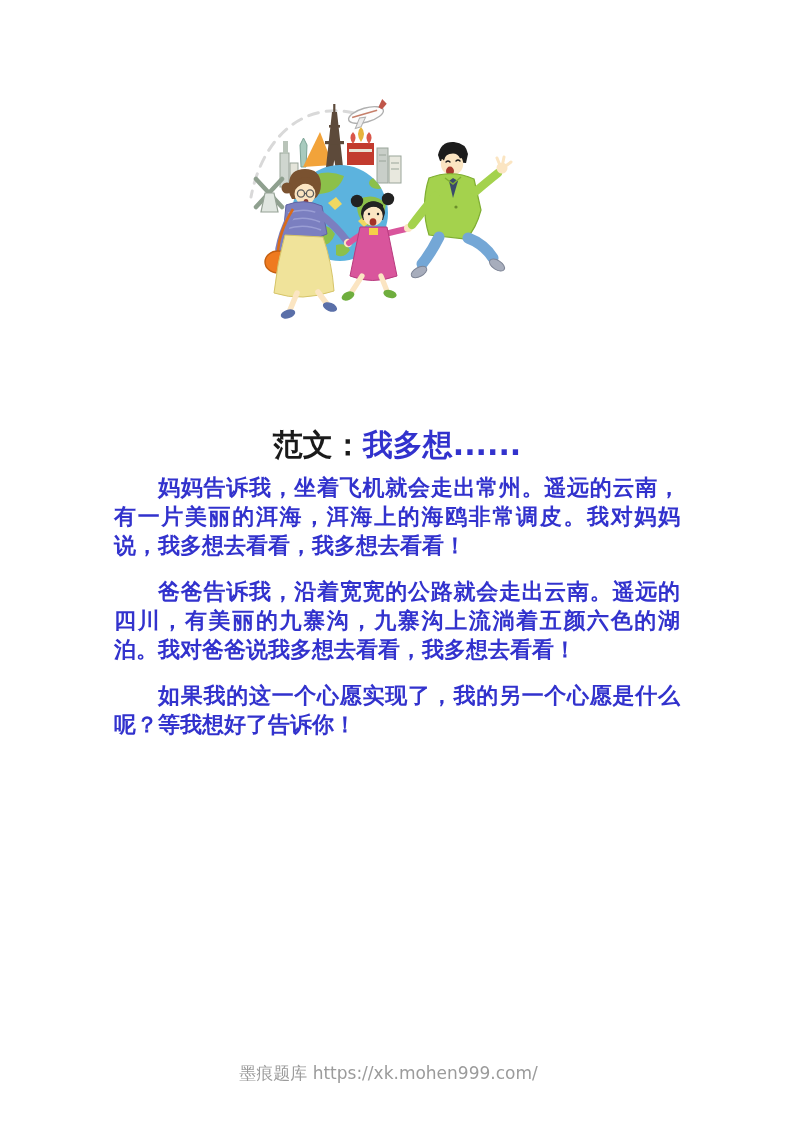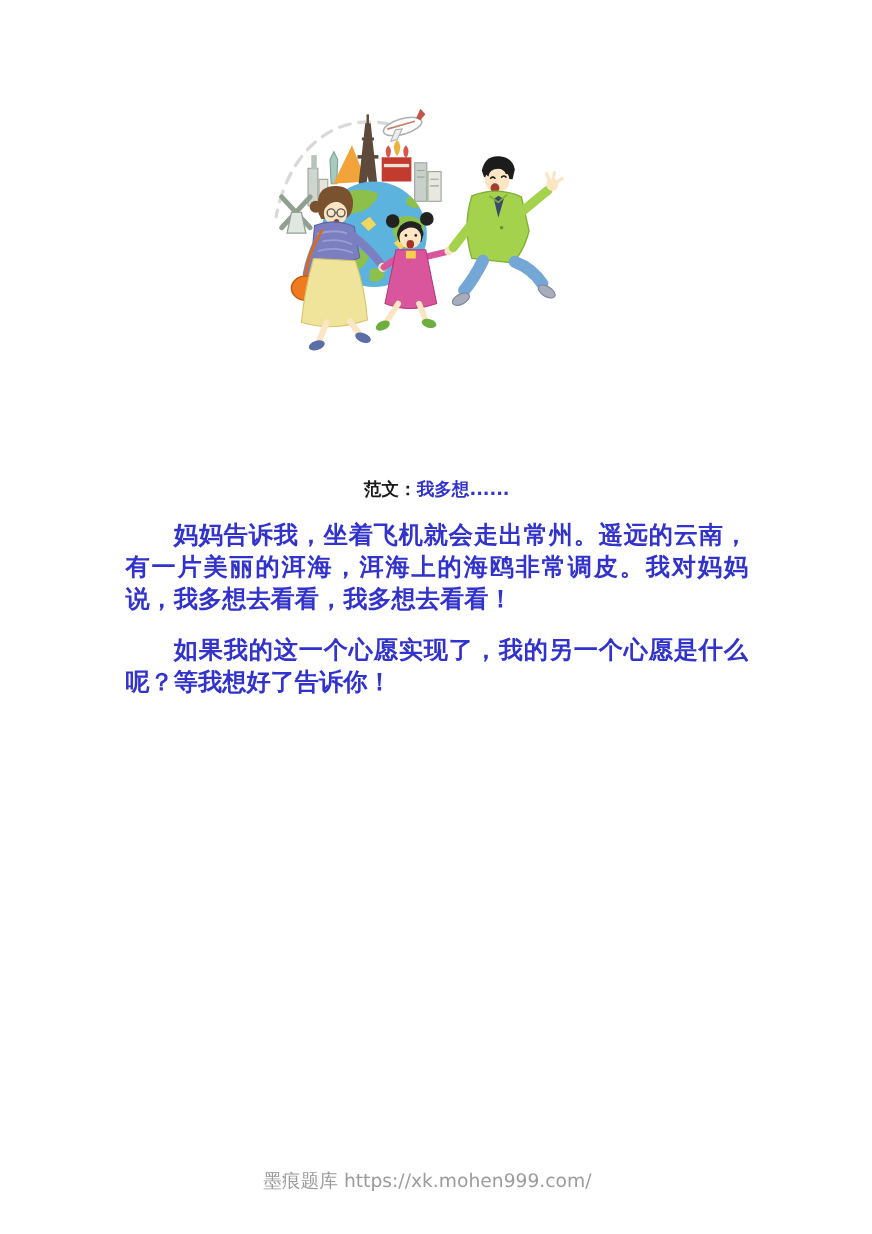--- a/index.html
+++ b/index.html
@@ -13,21 +13,21 @@
   }
   .illustration {
     position: absolute; left: 240px; top: 95px;
     width: 280px; height: 230px;
   }
   .illustration svg { width: 100%; height: 100%; display: block; }
   .content {
     position: absolute; left: 114px; top: 430px; width: 566px;
   }
   .essay-heading {
-    font-size: 16px; line-height: 30px; font-weight: 700;
+    font-size: 30px; line-height: 30px; font-weight: 700;
     text-align: center; color: #1a1a1a;
     margin: 0 0 13px 0;
   }
   .essay-heading .heading-title { color: #3232cd; }
   .essay-para {
     color: #3232cd; font-size: 22px; line-height: 29px; font-weight: 700;
     text-indent: 2em; text-align: justify; text-justify: inter-ideograph;
     margin: 0 0 17px 0;
     word-break: break-all;
   }
@@ -164,19 +164,20 @@
       <path d="M228 143 q16 6 25 20" stroke="#74a7d6" stroke-width="11" fill="none" stroke-linecap="round"></path>
       <ellipse cx="179" cy="177" rx="8.5" ry="4.6" fill="#a7adbc" stroke="#7d8495" stroke-width="1" transform="rotate(-28 179 177)"></ellipse>
       <ellipse cx="257" cy="170" rx="8.5" ry="4.6" fill="#a7adbc" stroke="#7d8495" stroke-width="1" transform="rotate(32 257 170)"></ellipse>
     </g>
   </svg>
 </div>
 
 <div class="content">
   <h2 class="essay-heading"><span class="heading-label">范文：</span><span class="heading-title">我多想......</span></h2>
   <p class="essay-para">妈妈告诉我，坐着飞机就会走出常州。遥远的云南，有一片美丽的洱海，洱海上的海鸥非常调皮。我对妈妈说，我多想去看看，我多想去看看！</p>
+  <p class="essay-para">爸爸告诉我，沿着宽宽的公路就会走出云南。遥远的四川，有美丽的九寨沟，九寨沟上流淌着五颜六色的湖泊。我对爸爸说我多想去看看，我多想去看看！</p>
 
   <p class="essay-para">如果我的这一个心愿实现了，我的另一个心愿是什么呢？等我想好了告诉你！</p>
 </div>
 
 <div class="footer">
   <span>墨痕题库 https://xk.mohen999.com/</span>
 </div>
 
 </body></html>

